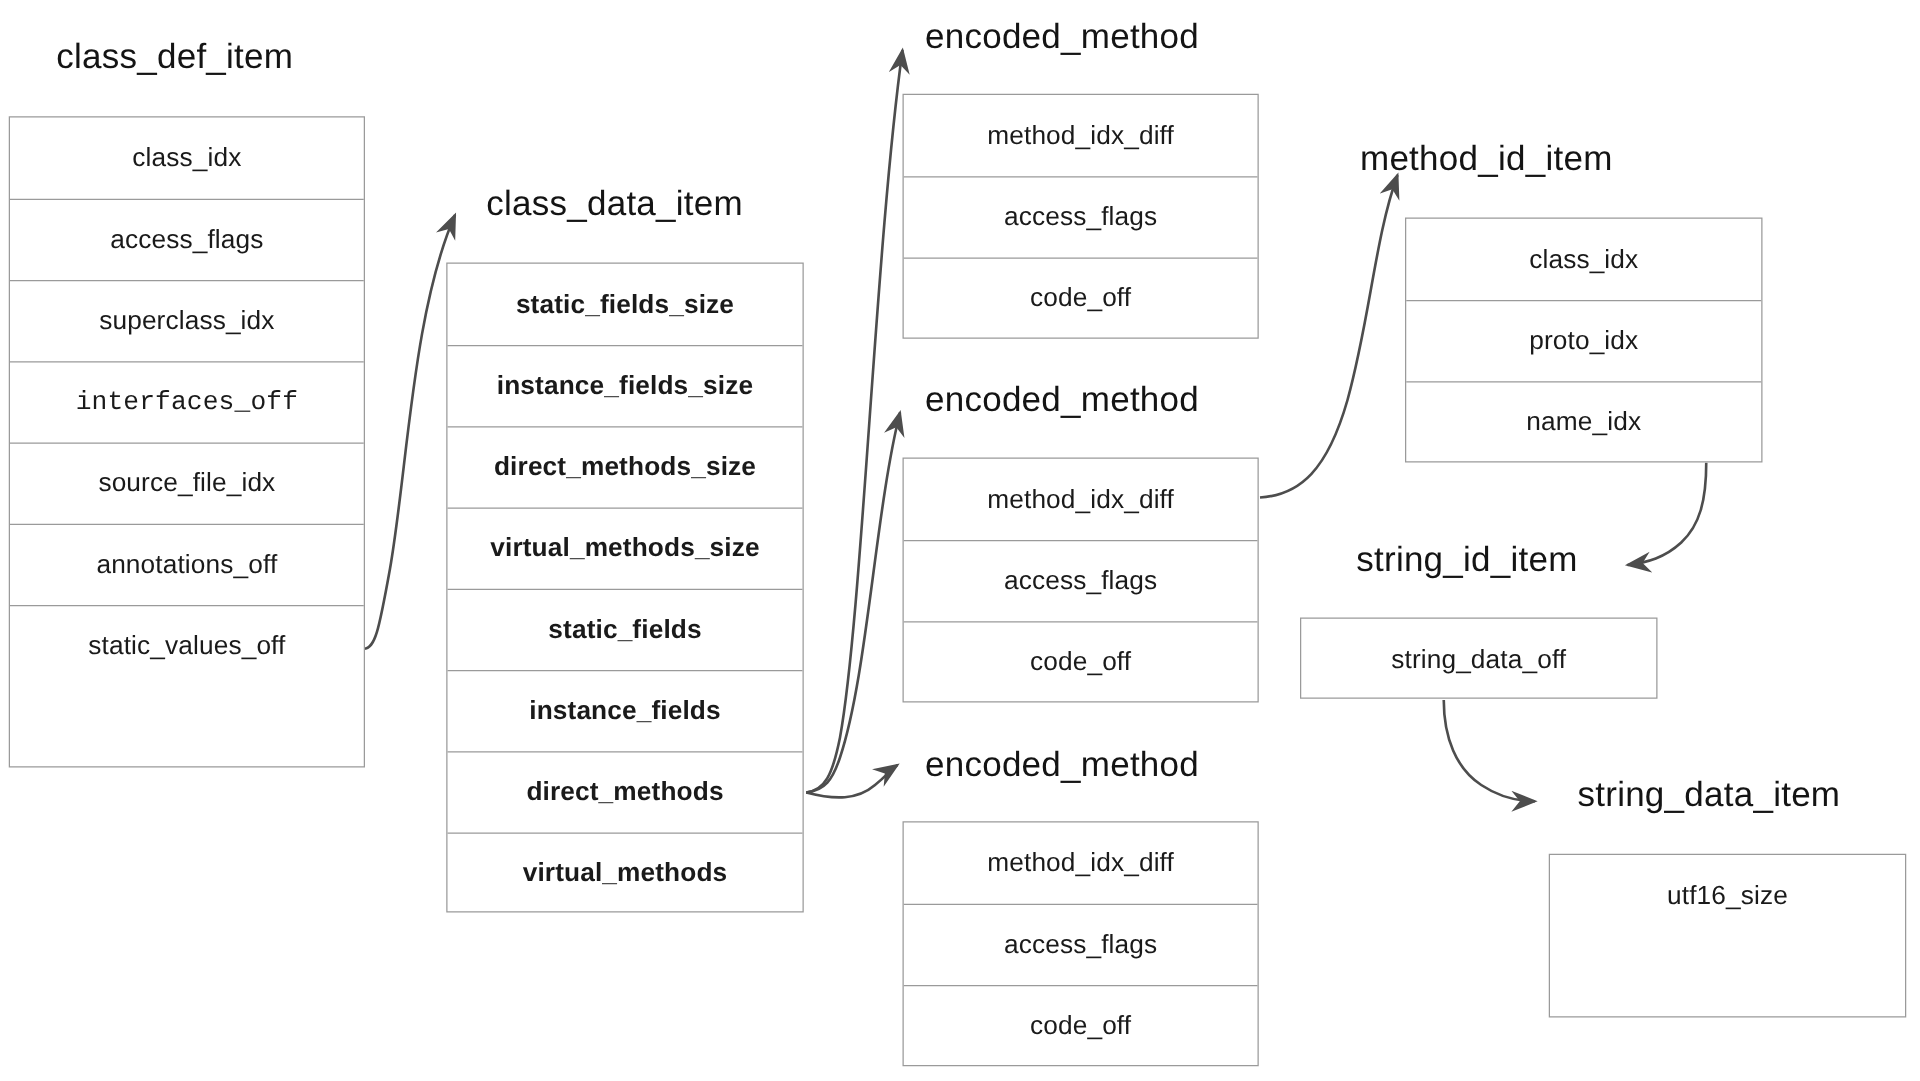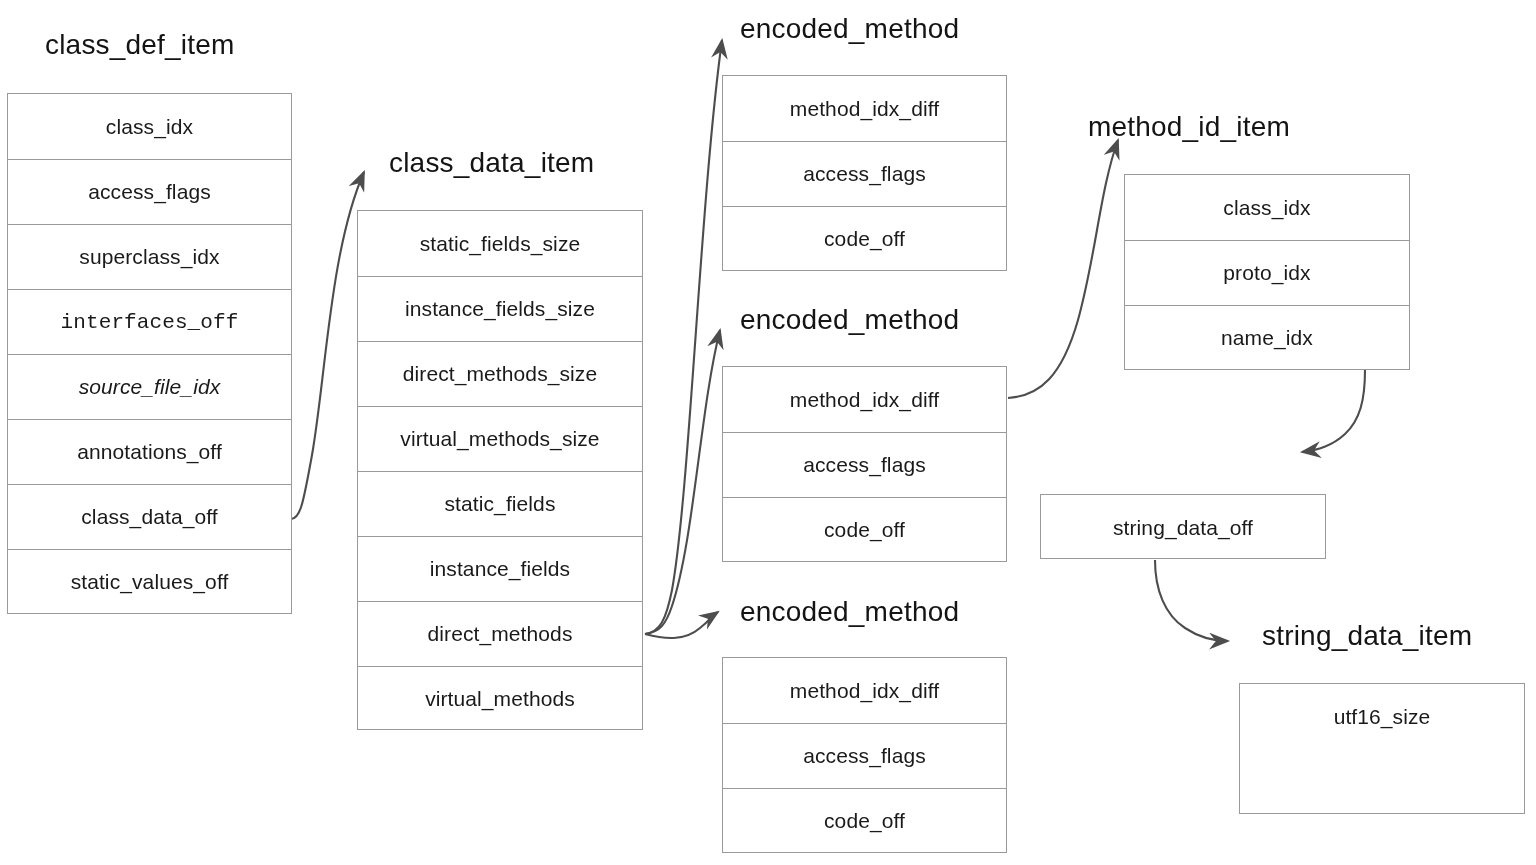--- a/index.html
+++ b/index.html
@@ -77,28 +77,27 @@
 
     <path d="M1155,560 C 1155,590 1165,615 1185,628 C 1200,638 1215,641 1228,641" fill="none" stroke="#4d4d4d" stroke-width="2.1" marker-end="url(#ah)"></path>
   </svg>
 
   <div class="struct-title" style="left:45px; top:29px;">class_def_item</div>
   <div class="struct" style="left:7px; top:93px; width:285px; height:521px;">
     <div class="row" style="height:65px;">class_idx</div>
     <div class="row" style="height:65px;">access_flags</div>
     <div class="row" style="height:65px;">superclass_idx</div>
     <div class="row" style="height:65px;font-family:Liberation Mono, monospace;">interfaces_off</div>
-    <div class="row" style="height:65px;font-style:italic;">source_file_idx</div>
+    <div class="row" style="height:65px;">source_file_idx</div>
     <div class="row" style="height:65px;">annotations_off</div>
-    <div class="row" style="height:65px;">class_data_off</div>
     <div class="row" style="height:65px;">static_values_off</div>
   </div>
 
   <div class="struct-title" style="left:389px; top:147px;">class_data_item</div>
-  <div class="struct" style="left:357px; top:210px; width:286px; height:520px;">
+  <div class="struct" style="left:357px; top:210px; width:286px; height:520px;font-weight:bold;">
     <div class="row" style="height:65px;">static_fields_size</div>
     <div class="row" style="height:65px;">instance_fields_size</div>
     <div class="row" style="height:65px;">direct_methods_size</div>
     <div class="row" style="height:65px;">virtual_methods_size</div>
     <div class="row" style="height:65px;">static_fields</div>
     <div class="row" style="height:65px;">instance_fields</div>
     <div class="row" style="height:65px;">direct_methods</div>
     <div class="row" style="height:65px;">virtual_methods</div>
   </div>
 
@@ -123,20 +122,21 @@
     <div class="row" style="height:65px;">code_off</div>
   </div>
 
   <div class="struct-title" style="left:1088px; top:111px;">method_id_item</div>
   <div class="struct" style="left:1124px; top:174px; width:286px; height:196px;">
     <div class="row" style="height:65px;">class_idx</div>
     <div class="row" style="height:65px;">proto_idx</div>
     <div class="row" style="height:65px;">name_idx</div>
   </div>
 
+  <div class="struct-title" style="left:1085px; top:432px;">string_id_item</div>
   <div class="struct" style="left:1040px; top:494px; width:286px; height:65px;text-align:center;">
     <div class="row" style="height:65px;">string_data_off</div>
   </div>
 
   <div class="struct-title" style="left:1262px; top:620px;">string_data_item</div>
   <div class="struct" style="left:1239px; top:683px; width:286px; height:131px;">
     <div class="row" style="height:65px;">utf16_size</div>
   </div>
 
 </div>

